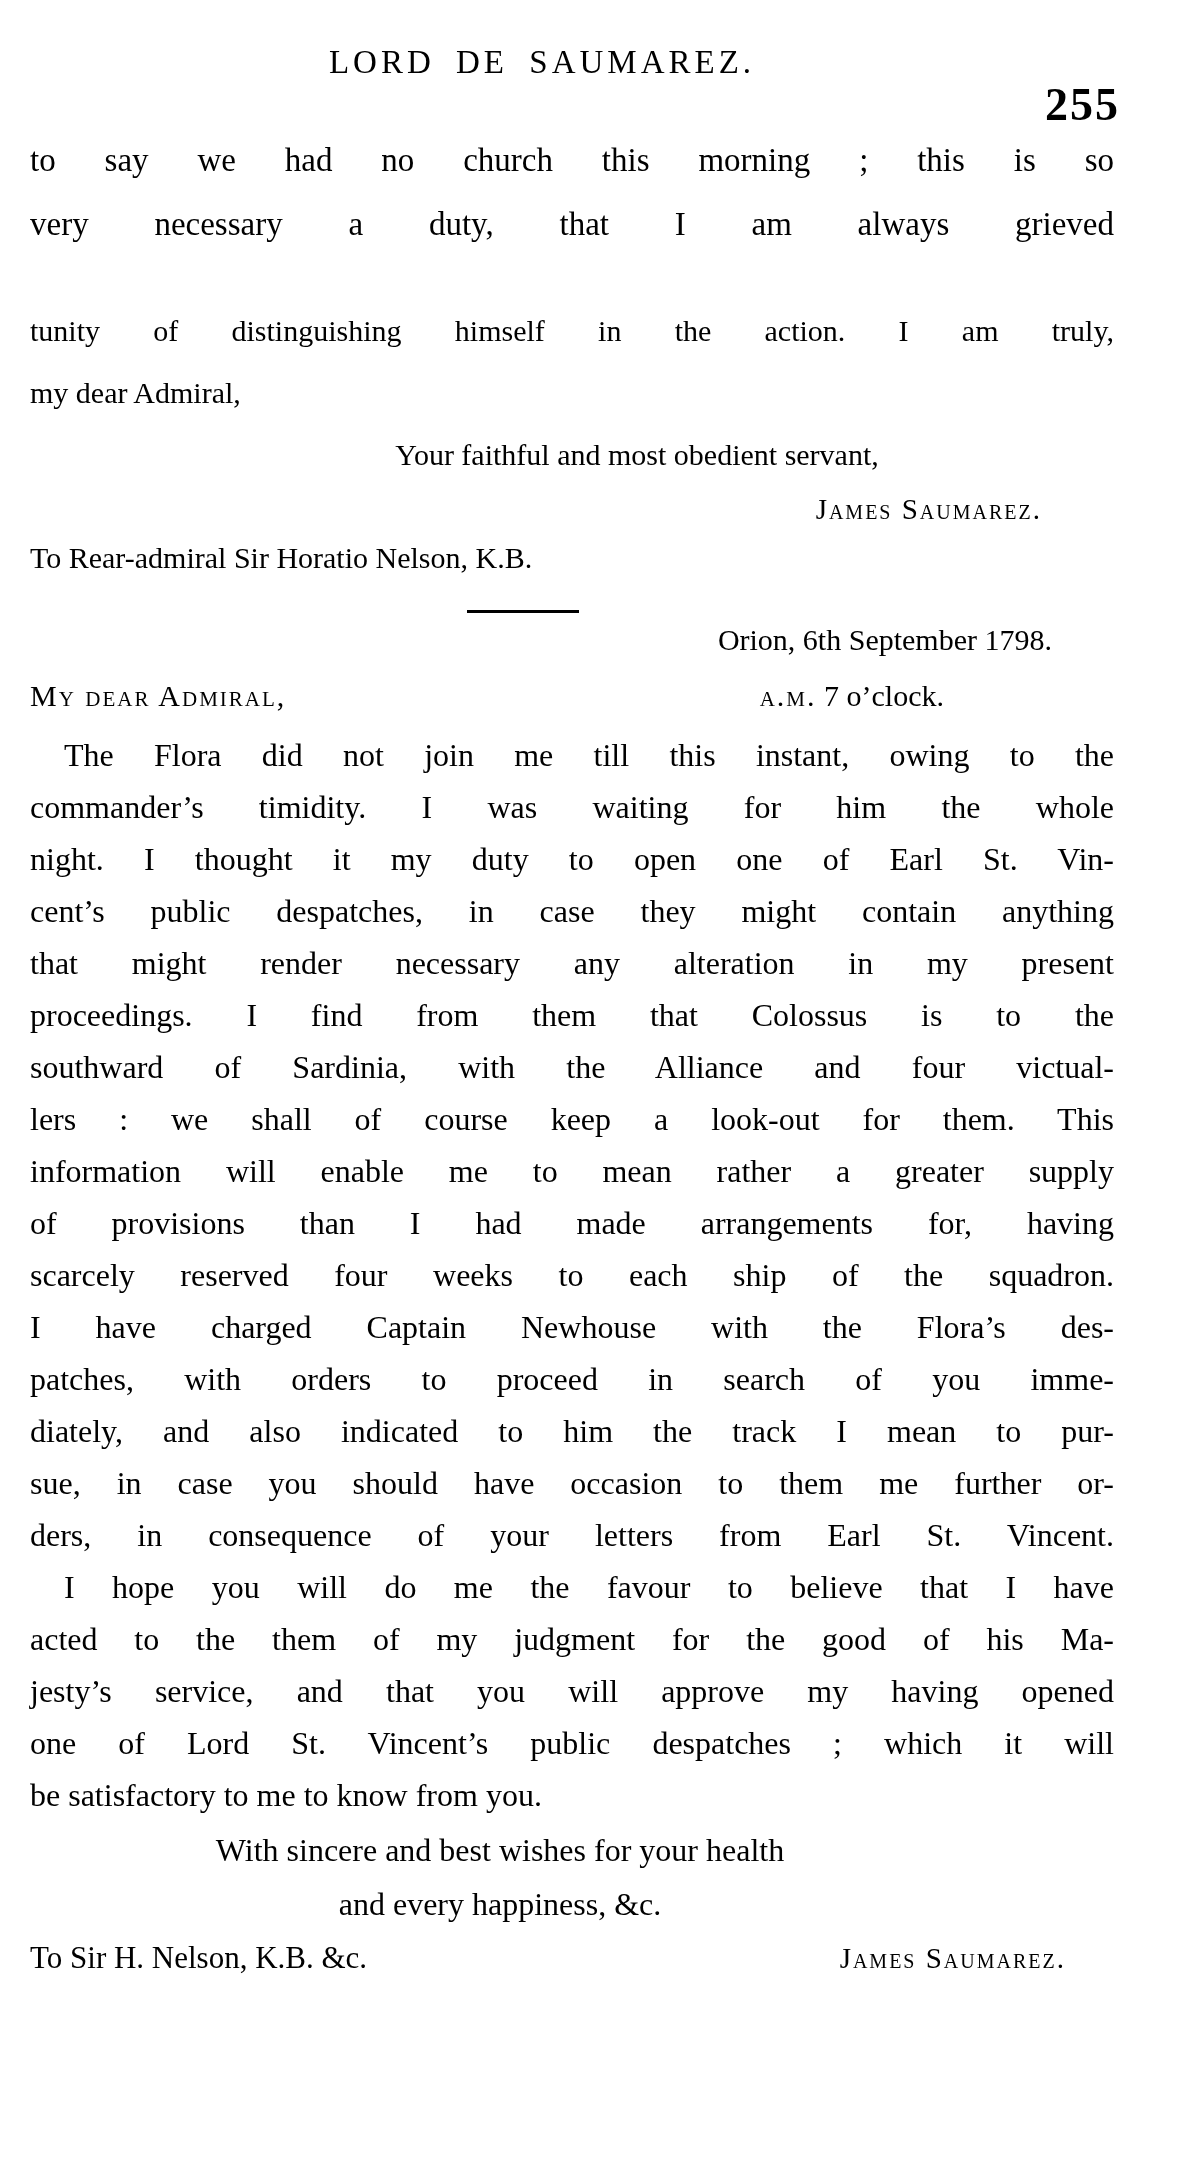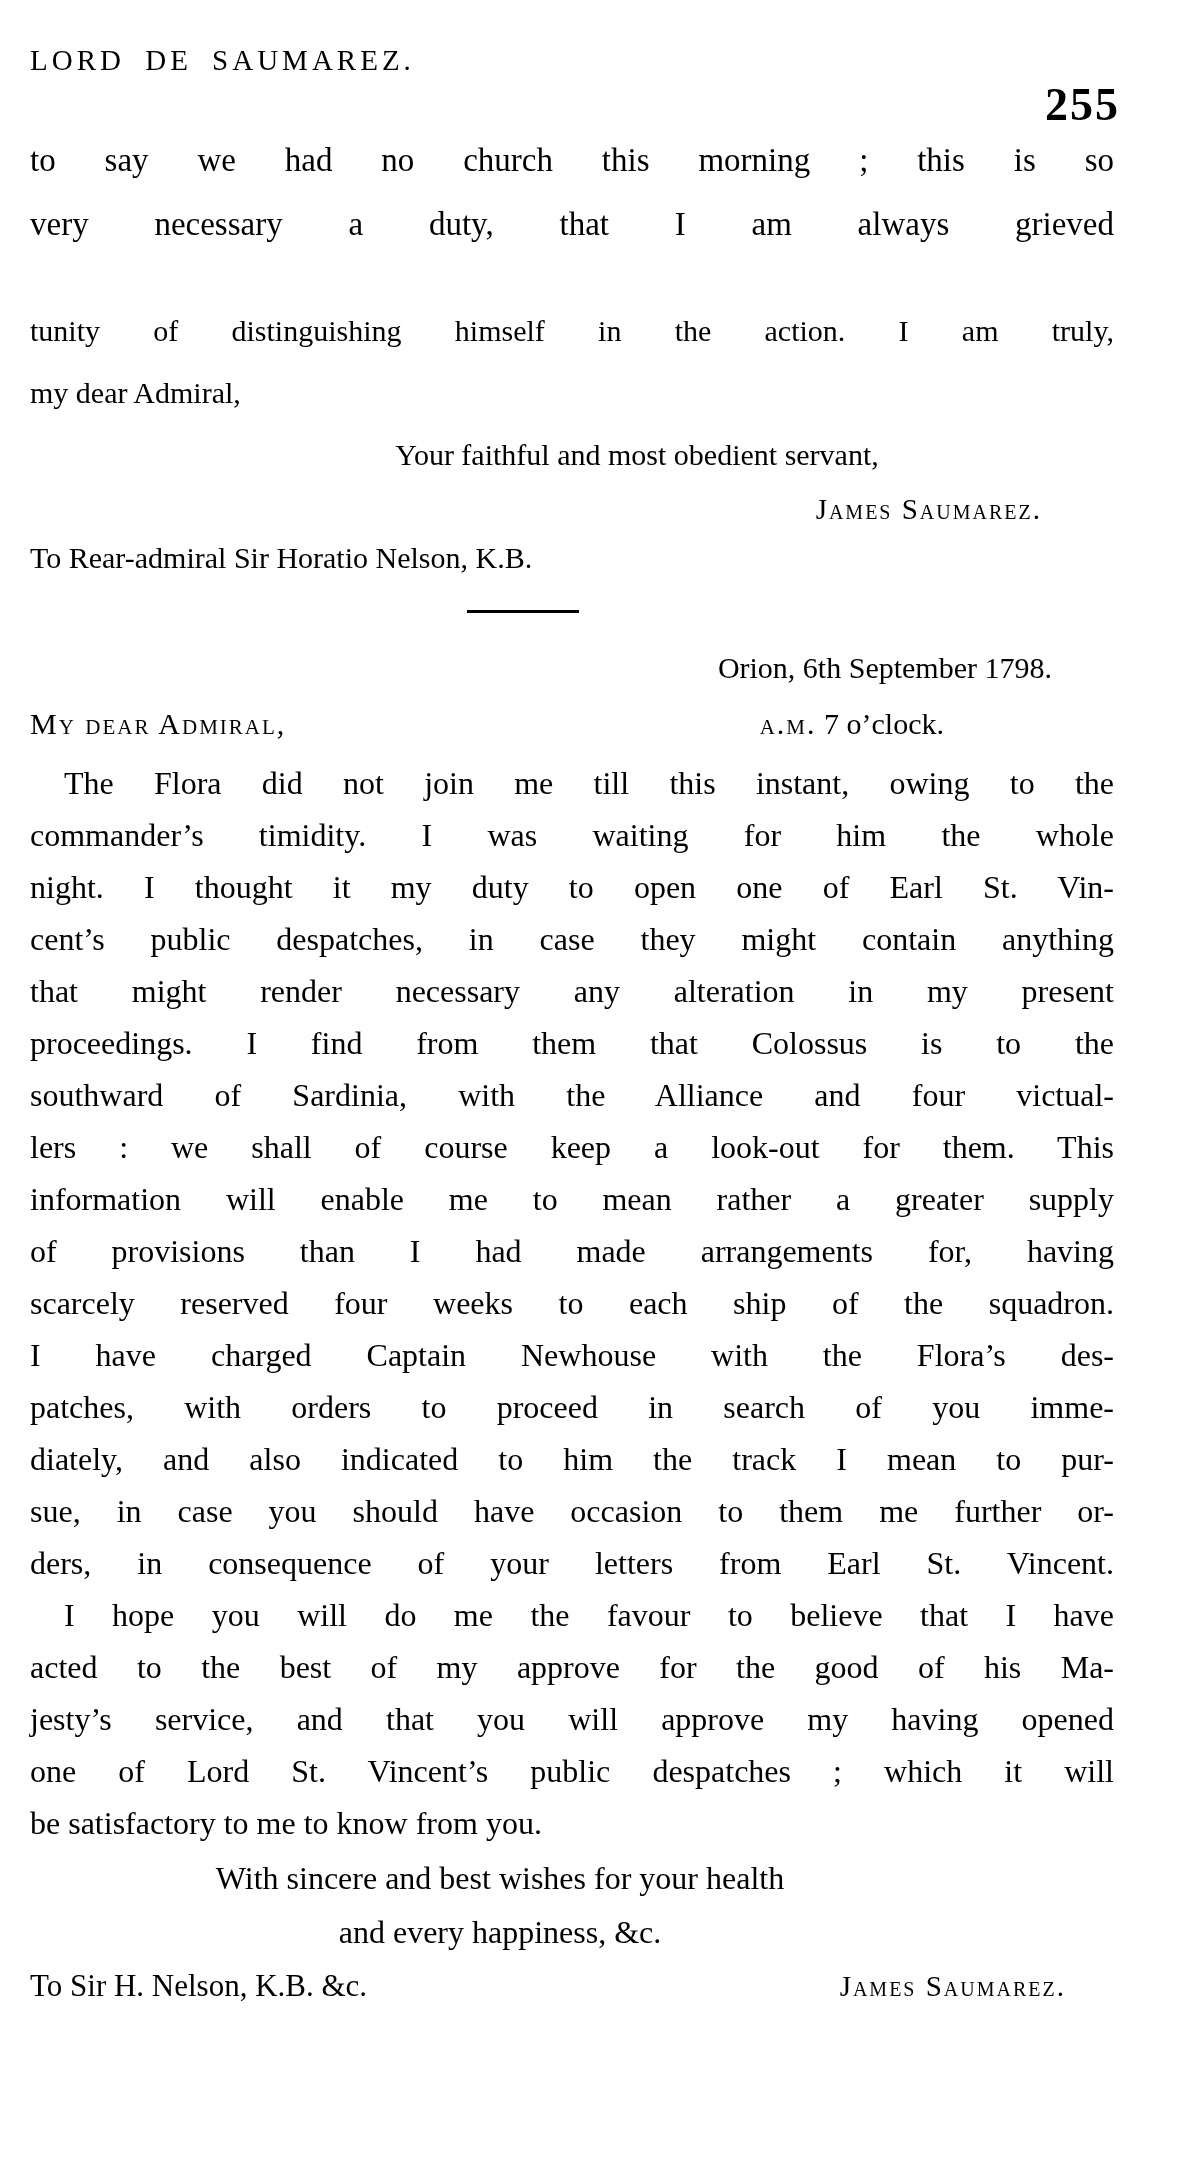--- a/index.html
+++ b/index.html
@@ -3,32 +3,32 @@
 <meta charset="utf-8">
 <style>
   html,body{margin:0;padding:0;}
   body{
     width:1204px;height:2181px;background:#ffffff;color:#000000;
     font-family:"Liberation Serif","DejaVu Serif",serif;
     overflow:hidden;
   }
   .page{box-sizing:border-box;width:1204px;height:2181px;padding:44px 90px 0 30px;}
   .running-head{position:relative;height:44px;}
-  .rh-title{position:absolute;left:0;right:60px;font-size:29px;letter-spacing:4px;word-spacing:9px;}
+  .rh-title{position:absolute;left:0;right:60px;text-align:center;font-size:33px;letter-spacing:4px;word-spacing:9px;}
   .rh-num{position:absolute;right:-6px;top:-6px;font-size:46px;font-weight:700;letter-spacing:2px;margin-top:40px;}
   .ln{min-height:1em;}
   .j{text-align:justify;text-align-last:justify;}
   .smallcaps{font-variant:small-caps;letter-spacing:2px;}
   .quote{margin-top:40px;font-size:33px;line-height:64px;}
   .letter1{margin-top:44px;font-size:30px;line-height:62px;}
   .valediction{text-align:center;padding-left:130px;}
   .sig1{text-align:right;padding-right:72px;line-height:46px;font-size:29px;}
   .addressee1{line-height:52px;}
   .divider{width:112px;height:3px;background:#000;margin:26px 0 0 437px;}
-  .dateline{margin-top:32px;font-size:30px;line-height:46px;text-align:right;padding-right:62px;}
+  .dateline{margin-top:4px;font-size:30px;line-height:46px;text-align:right;padding-right:62px;}
   .salutation-row{margin-top:10px;font-size:30px;line-height:46px;display:flex;justify-content:space-between;align-items:baseline;}
   .time{margin-right:170px;}
   .lbody{margin-top:10px;font-size:32px;line-height:52px;}
   .ind{padding-left:34px;}
   .closing{width:940px;text-align:center;font-size:32px;line-height:54px;margin-top:2px;}
   .final-row{display:flex;justify-content:space-between;align-items:baseline;font-size:31px;line-height:54px;}
   .sig2{padding-right:48px;font-size:29px;}
 </style>
 </head>
 <body>
@@ -74,21 +74,21 @@
       <div class="ln j">lers : we shall of course keep a look-out for them. This</div>
       <div class="ln j">information will enable me to mean rather a greater supply</div>
       <div class="ln j">of provisions than I had made arrangements for, having</div>
       <div class="ln j">scarcely reserved four weeks to each ship of the squadron.</div>
       <div class="ln j">I have charged Captain Newhouse with the Flora’s des-</div>
       <div class="ln j">patches, with orders to proceed in search of you imme-</div>
       <div class="ln j">diately, and also indicated to him the track I mean to pur-</div>
       <div class="ln j">sue, in case you should have occasion to them me further or-</div>
       <div class="ln j">ders, in consequence of your letters from Earl St. Vincent.</div>
       <div class="ln j ind">I hope you will do me the favour to believe that I have</div>
-      <div class="ln j">acted to the best of my approve for the good of his Ma-</div>
+      <div class="ln j">acted to the them of my judgment for the good of his Ma-</div>
       <div class="ln j">jesty’s service, and that you will approve my having opened</div>
       <div class="ln j">one of Lord St. Vincent’s public despatches ; which it will</div>
       <div class="ln">be satisfactory to me to know from you.</div>
     </div>
 
     <div class="closing">
       <div class="ln">With sincere and best wishes for your health</div>
       <div class="ln">and every happiness, &amp;c.</div>
     </div>
 

